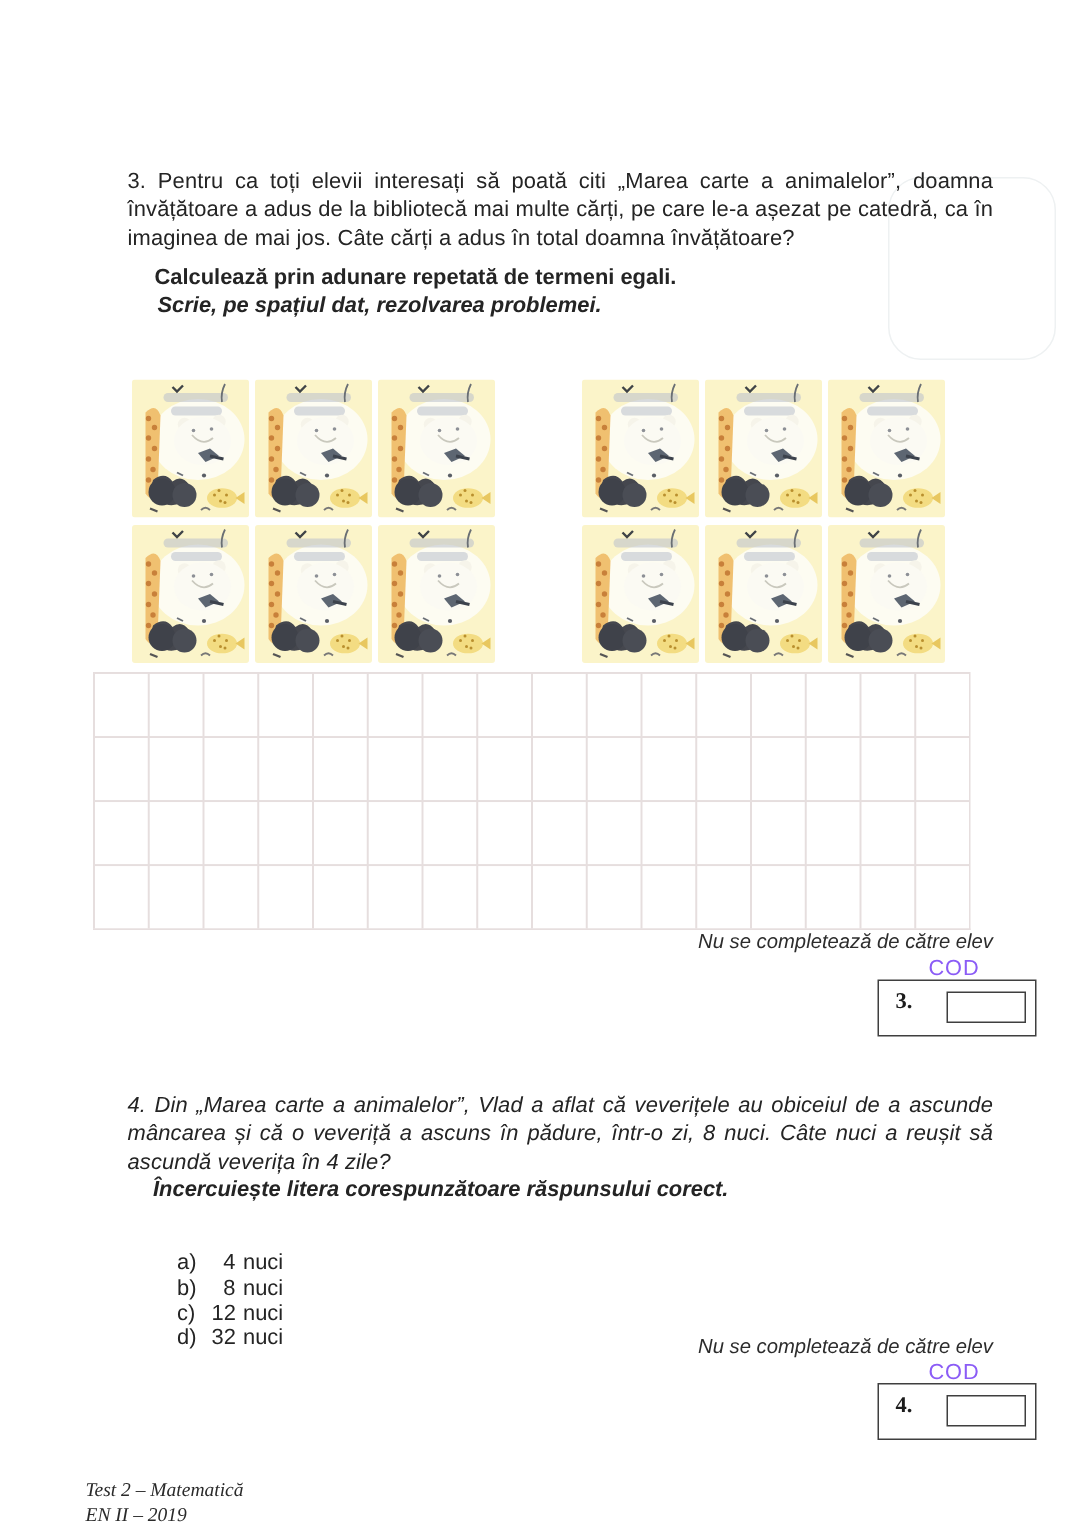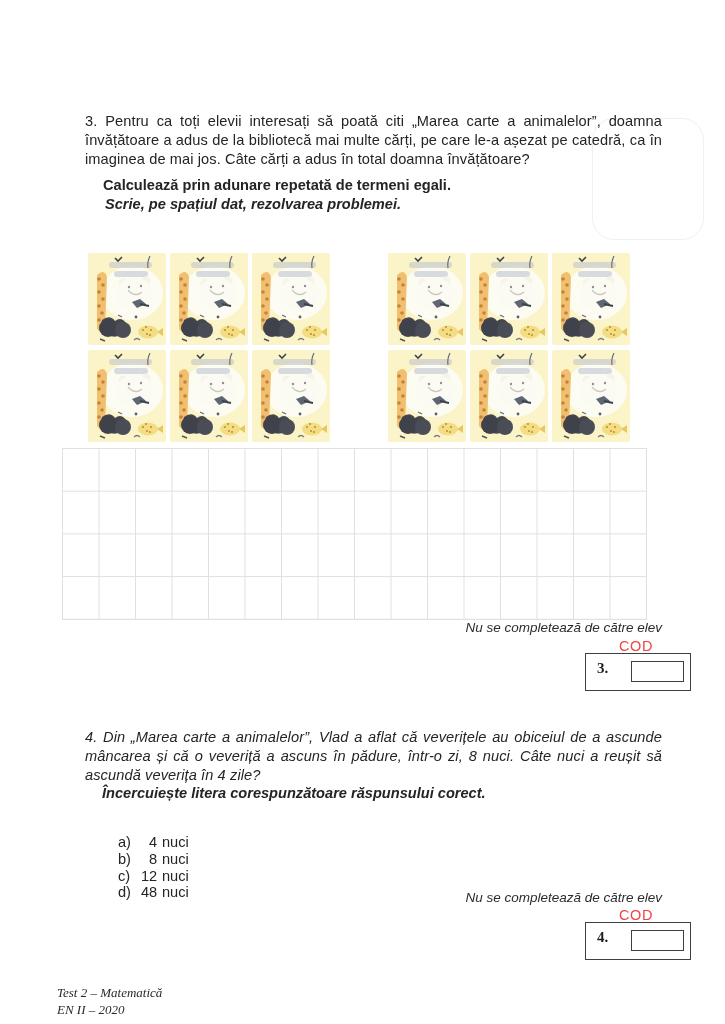--- a/index.html
+++ b/index.html
@@ -45,21 +45,21 @@
       linear-gradient(to bottom,var(--grid) 1px,transparent 1px);
     background-size:36.5px 42.7px;
     border-right:1px solid var(--grid);
     border-bottom:1px solid var(--grid);
   }
 
   
   .admin-note{
     right:63px;font-size:13.5px;font-style:italic;white-space:nowrap;color:#2c2c2c;margin-left:12px;
   }
-  .cod-label{left:619px;font-size:14.5px;letter-spacing:.6px;color:#ef4444;}
+  .cod-label{left:619px;font-size:14.5px;letter-spacing:.6px;color:#8b5cf6;}
   .cod-box{
     left:585px;width:106px;height:38px;
     border:1.6px solid #3f3f3f;background:#ffffff;box-sizing:border-box;
   }
   .cod-num{
     position:absolute;left:11px;top:6px;
     font-family:"Liberation Serif","DejaVu Serif",serif;
     font-weight:bold;font-size:15px;color:#1c1c1c;
   }
   .cod-field{
@@ -229,26 +229,26 @@
   <div class="choice-row">
     <span class="opt-letter">a)</span><span class="opt-num">4</span><span>nuci</span>
   </div>
   <div class="choice-row">
     <span class="opt-letter">b)</span><span class="opt-num">8</span><span>nuci</span>
   </div>
   <div class="choice-row">
     <span class="opt-letter">c)</span><span class="opt-num">12</span><span>nuci</span>
   </div>
   <div class="choice-row">
-    <span class="opt-letter">d)</span><span class="opt-num">48</span><span>nuci</span>
+    <span class="opt-letter">d)</span><span class="opt-num">32</span><span>nuci</span>
   </div>
 </div>
 
 <div class="abs admin-note note2">Nu se completează de către elev</div>
 <div class="abs cod-label codlab2">COD</div>
 <div class="abs cod-box box2">
   <span class="cod-num">4.</span>
   <span class="cod-field"></span>
 </div>
 
 <div class="abs footer-left f1">Test 2 – Matematică</div>
-<div class="abs footer-left f2">EN II – 2020</div>
+<div class="abs footer-left f2">EN II – 2019</div>
 <div class="abs footer-page">Pagina 4 din 8</div>
 
 </body></html>

